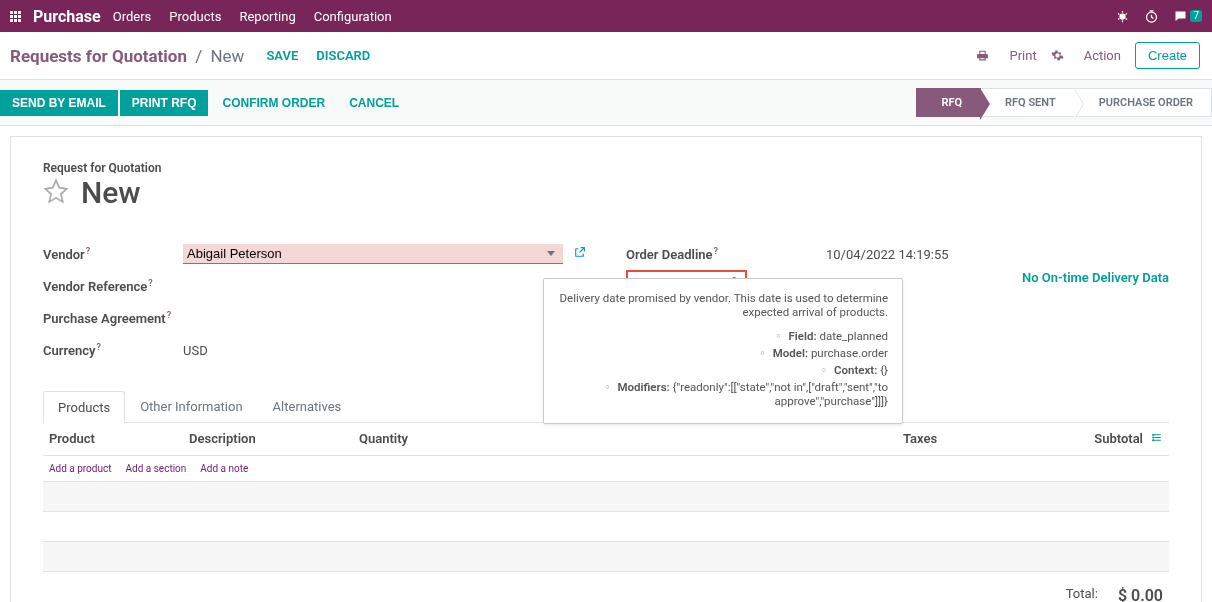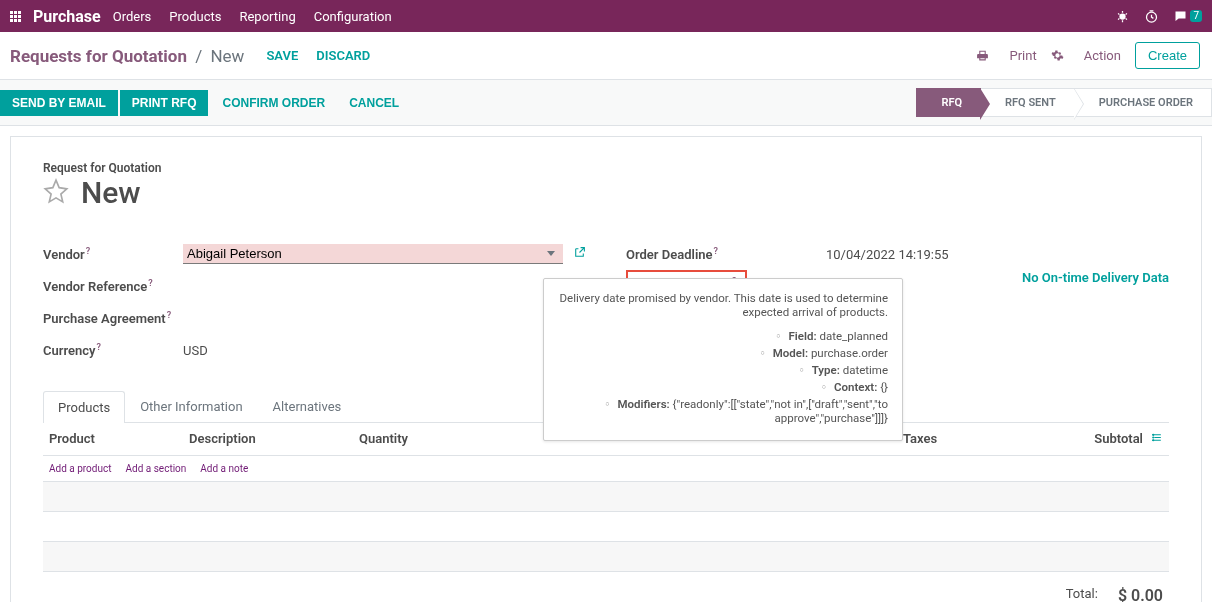--- a/index.html
+++ b/index.html
@@ -215,21 +215,20 @@
           </div>
           <div class="field-value no-data" style="padding-left:60px">No On-time Delivery Data</div>
         </div>
       </div>
 
       <div class="tooltip-box">
         <div class="tt-desc">Delivery date promised by vendor. This date is used to determine expected arrival of products.</div>
         <ul>
           <li><span class="k">Field:</span> <span>date_planned</span></li>
           <li><span class="k">Model:</span> <span>purchase.order</span></li>
-          <li><span class="k">Type:</span> <span>datetime</span></li>
           <li><span class="k">Context:</span> <span>{}</span></li>
           <li><span class="k">Modifiers:</span> <span>{"readonly":[["state","not in",["draft","sent","to approve","purchase"]]]}</span></li>
         </ul>
       </div>
     </div>
 
     <div class="tabs">
       <div class="tab active">Products</div>
       <div class="tab">Other Information</div>
       <div class="tab">Alternatives</div>

